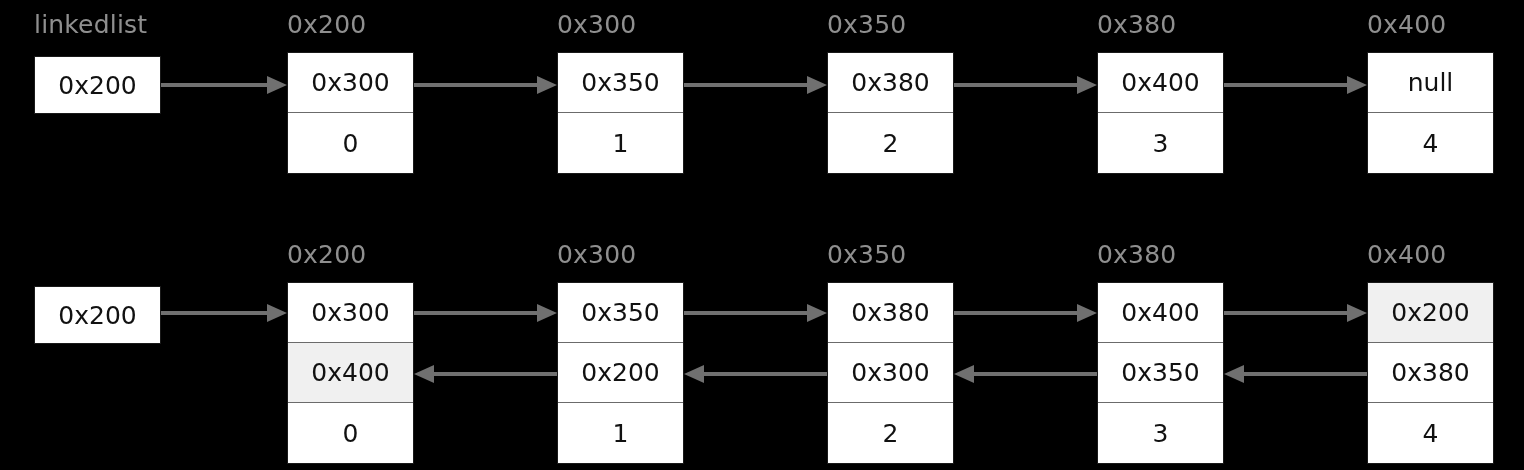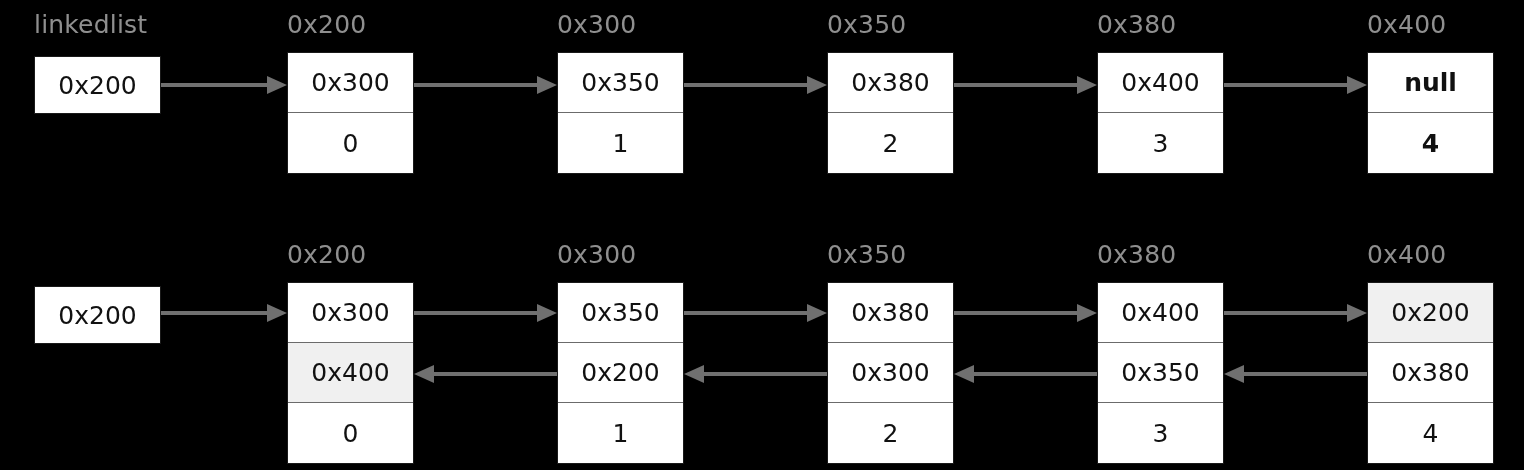--- a/index.html
+++ b/index.html
@@ -142,21 +142,21 @@
   </div>
 
   <div class="arrow" style="left:1208px; top:75px;">
     <svg width="143" height="20" viewBox="0 0 143 20">
       <line x1="0" y1="10" x2="127" y2="10" stroke="#707070" stroke-width="4"></line>
       <polygon points="123,1 143,10 123,19" fill="#707070"></polygon>
     </svg>
   </div>
 
   <div class="node-label" style="left:1351px; top:10px;">0x400</div>
-  <div class="node-box" style="left:1351px; top:52px;font-weight:bold;">
+  <div class="node-box" style="left:1351px; top:52px;">
     <div class="cell">null</div>
     <div class="cell">4</div>
   </div>
 
   <div class="head-box" style="left:18px; top:286px;">0x200</div>
 
   <div class="arrow" style="left:145px; top:303px;">
     <svg width="126" height="20" viewBox="0 0 126 20">
       <line x1="0" y1="10" x2="110" y2="10" stroke="#707070" stroke-width="4"></line>
       <polygon points="106,1 126,10 106,19" fill="#707070"></polygon>

